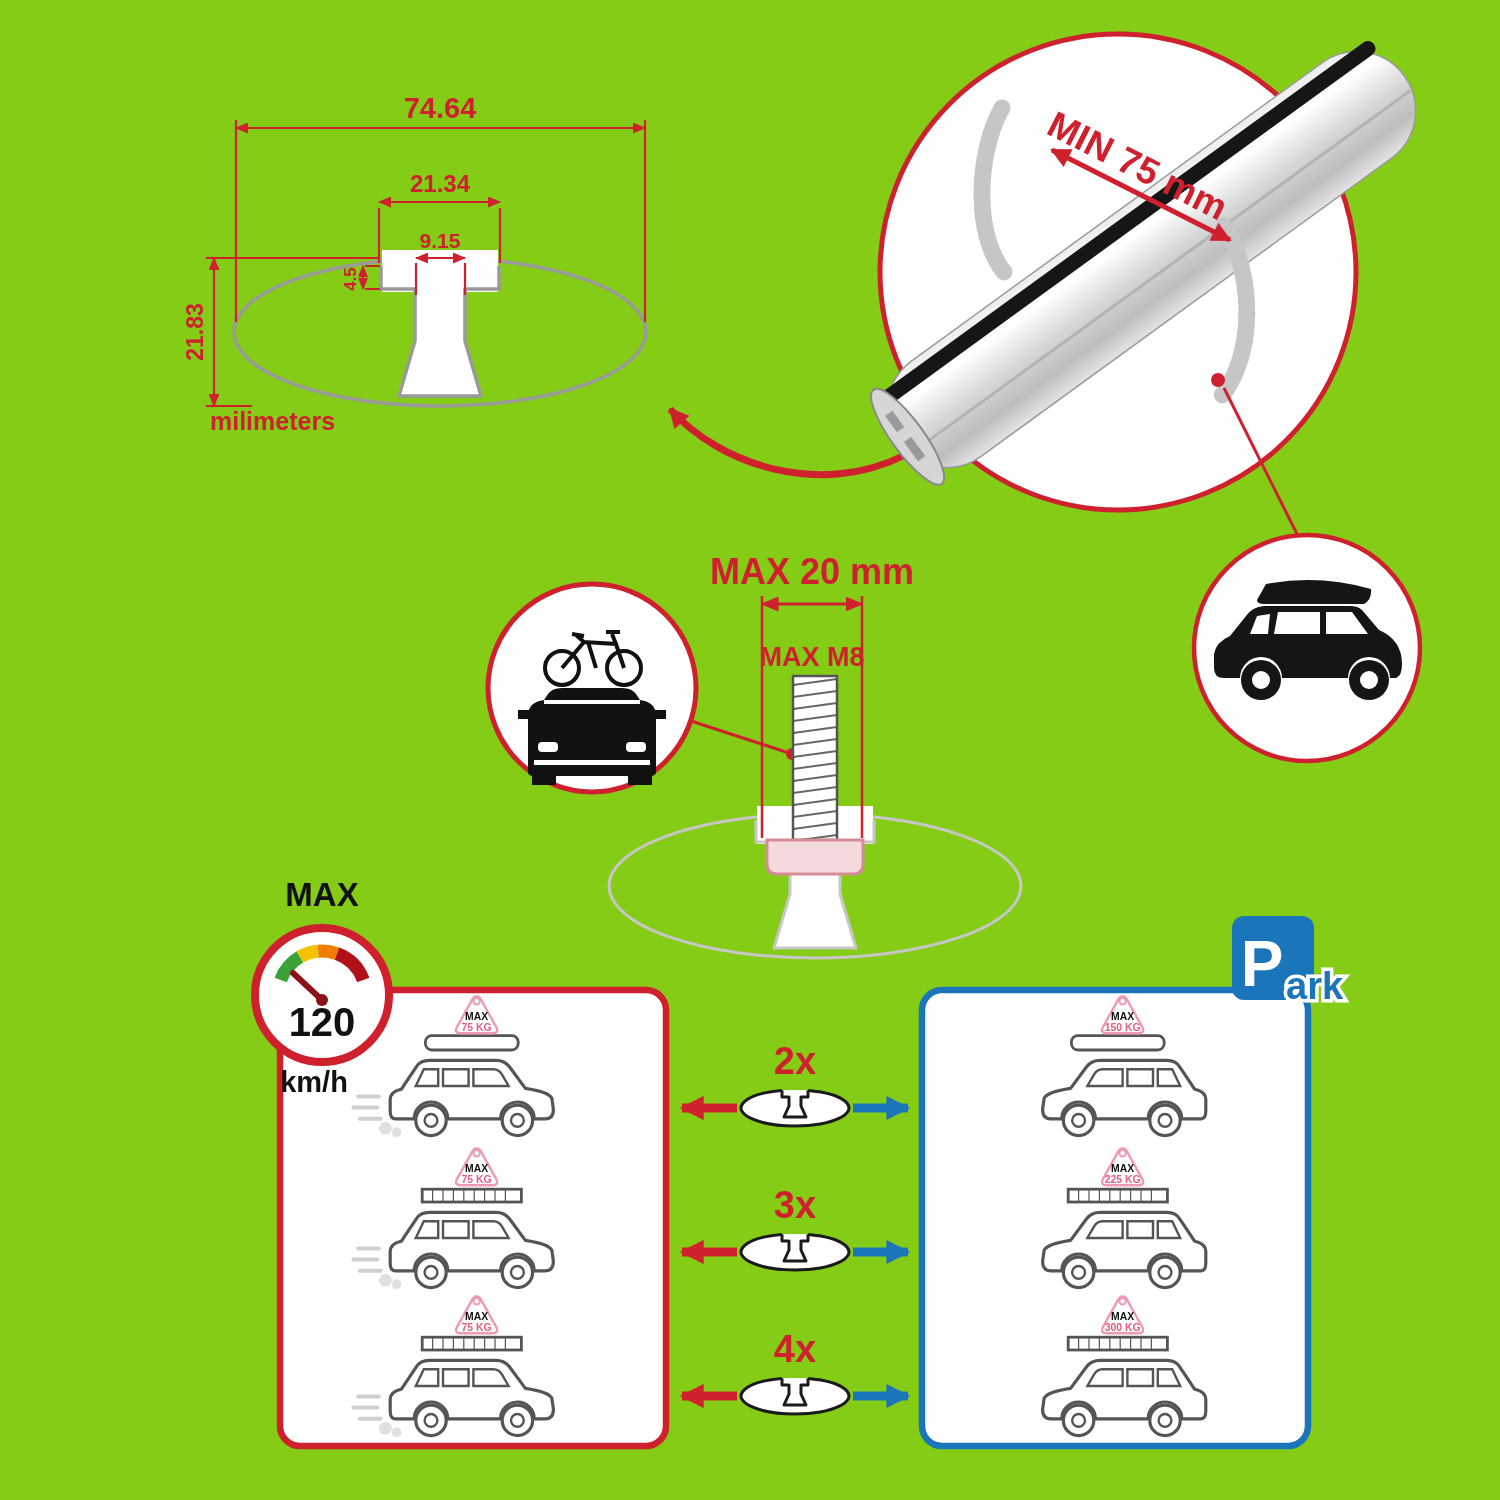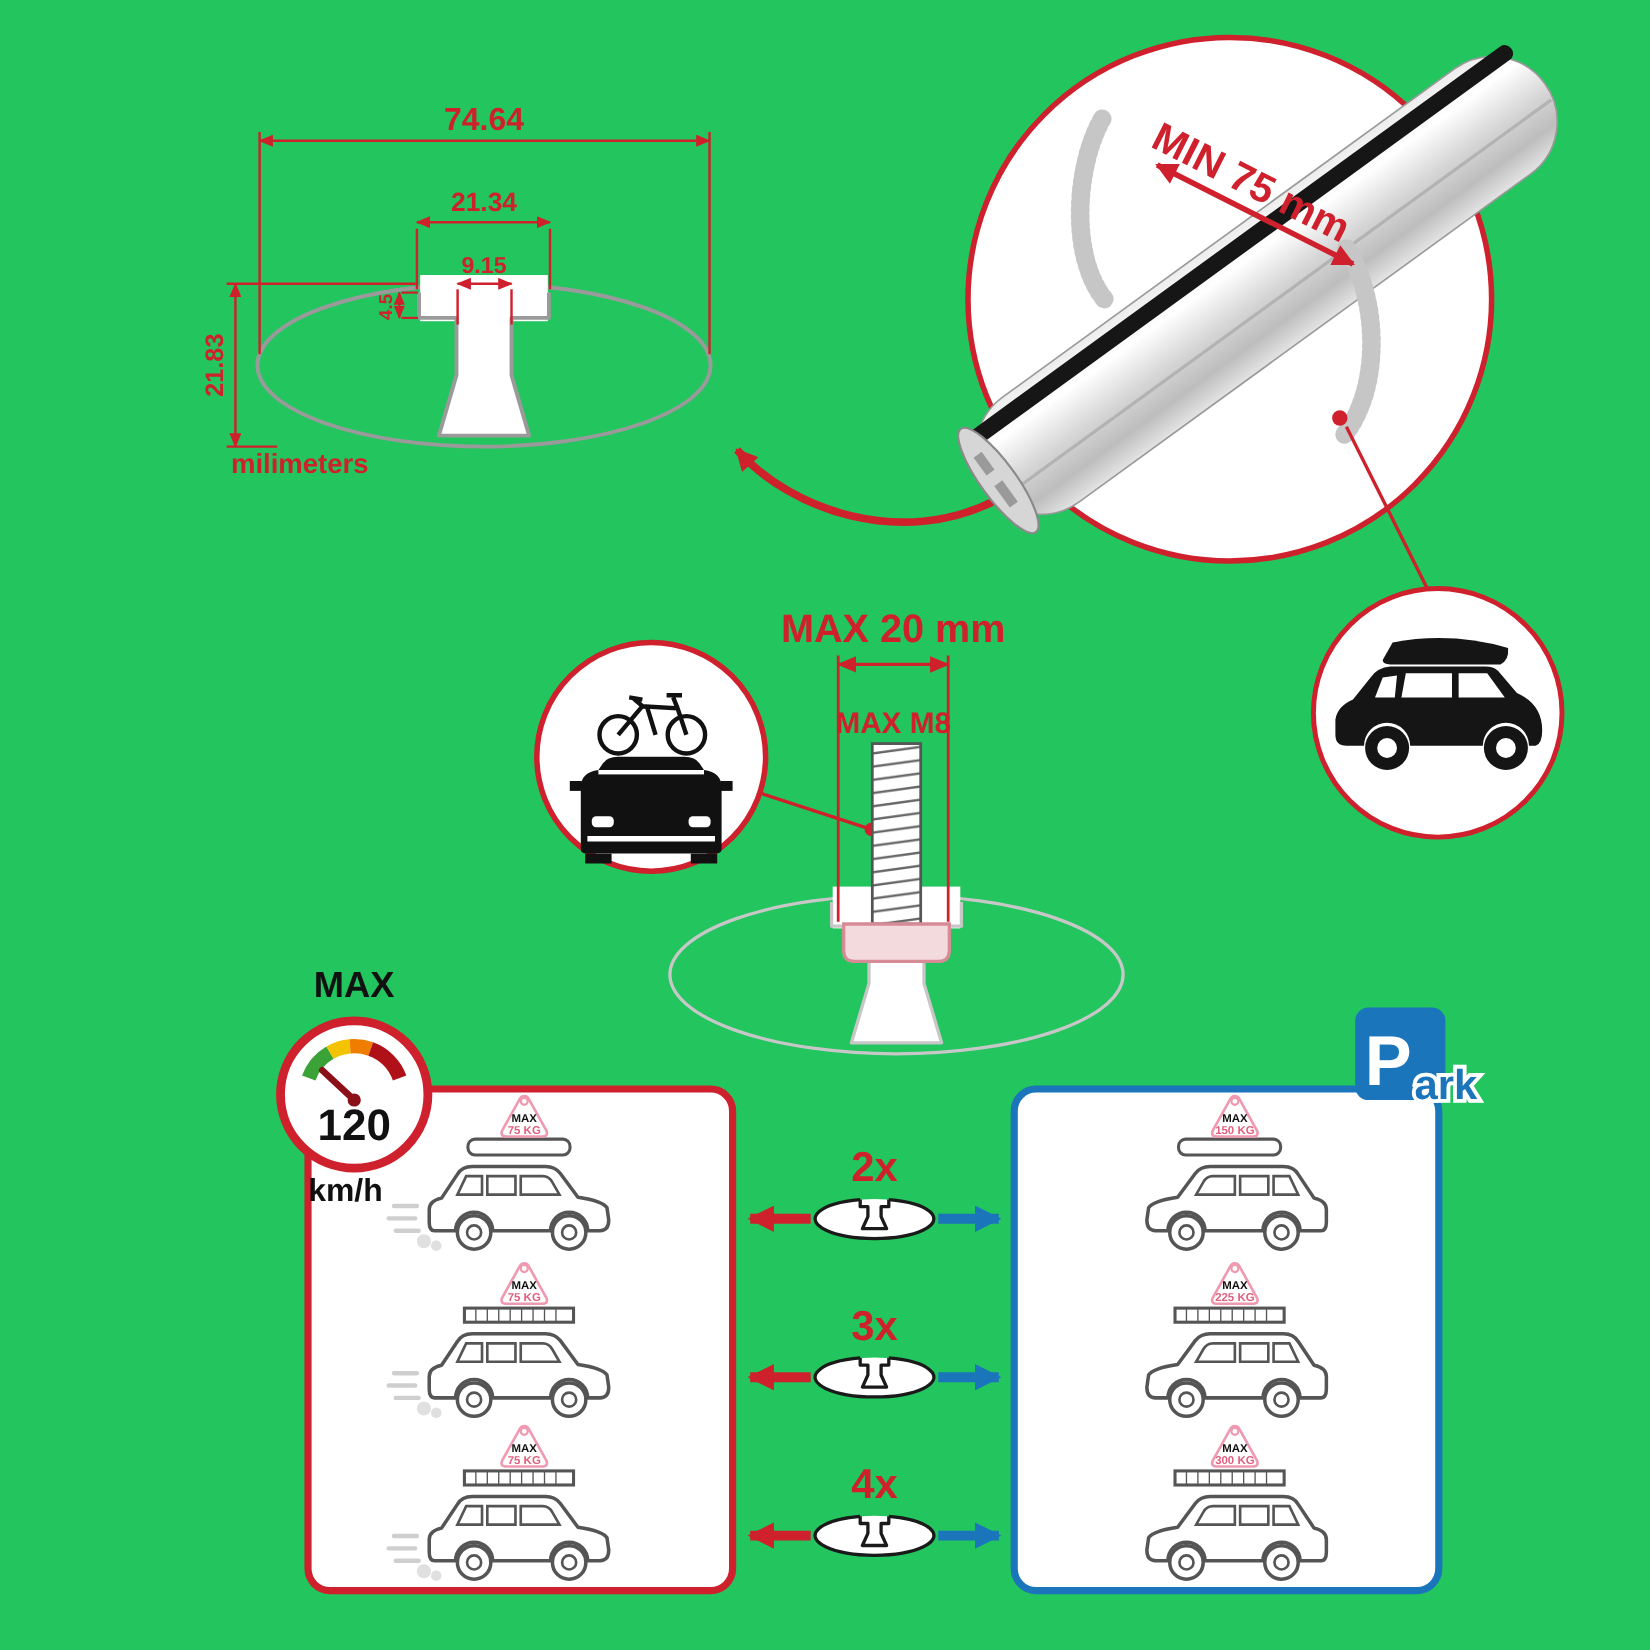--- a/index.html
+++ b/index.html
@@ -1,16 +1,16 @@
 <!DOCTYPE html>
 <html><head>
 <meta charset="utf-8">
 <style>
   html,body{margin:0;padding:0;background:#ffffff;}
-  .canvas{position:relative;width:1500px;height:1500px;background:#22c55e;font-family:"Liberation Sans",sans-serif;overflow:hidden;}
+  .canvas{position:relative;width:1500px;height:1500px;background:#84cc16;font-family:"Liberation Sans",sans-serif;overflow:hidden;}
   svg text{font-family:"Liberation Sans",sans-serif;}
   .dimtxt{fill:#cf202e;font-weight:bold;}
   .blktxt{fill:#111;font-weight:bold;}
   .pinktxt{fill:#e0607e;font-weight:bold;}
 </style>
 </head>
 <body>
 
 <div class="canvas">
 <svg width="1500" height="1500" viewBox="0 0 1500 1500">

